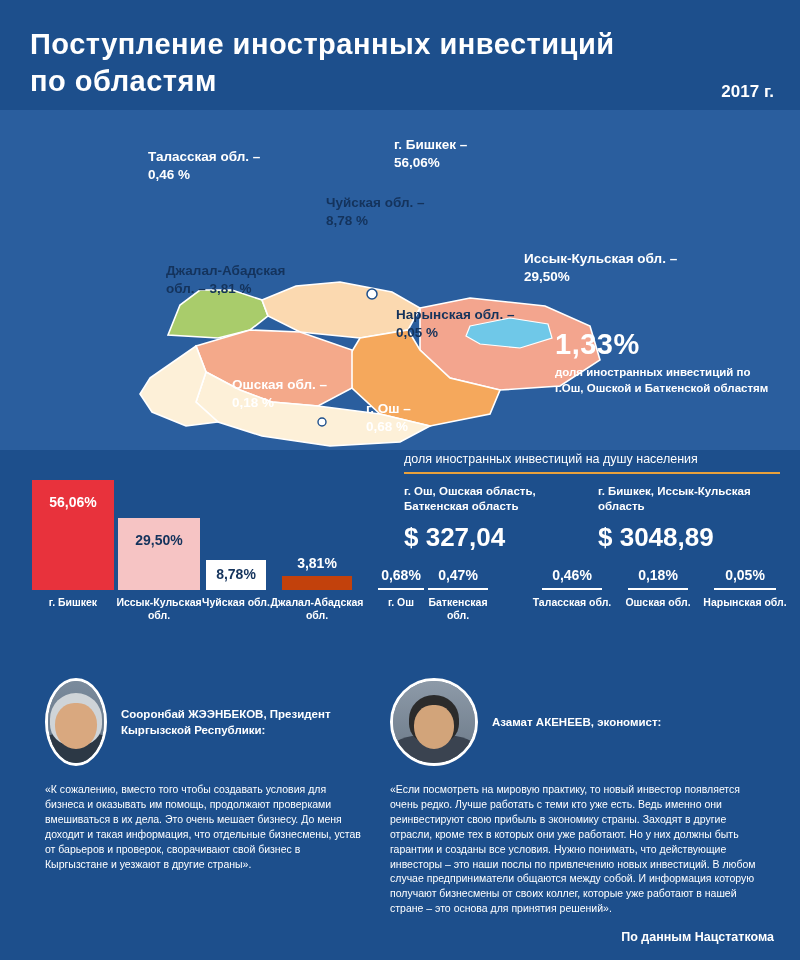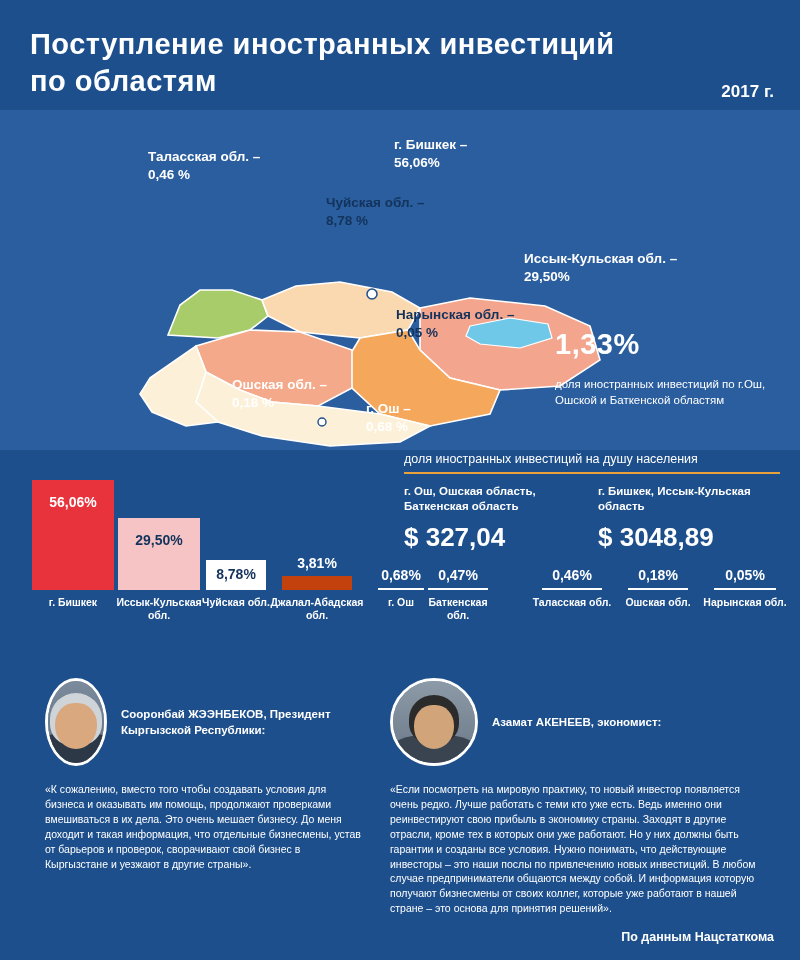--- a/index.html
+++ b/index.html
@@ -38,21 +38,21 @@
   .map-wrap { position:absolute; left:0; top:0; width:800px; height:340px; }
 
   .lbl { position:absolute; font-size:13.5px; font-weight:bold; color:#ffffff; line-height:1.35; }
   .lbl .v { display:block; }
   .lbl.dark { color:#14335c; }
 
   .big-pct {
     position:absolute; right:25px; top:218px; width:220px; text-align:left;
   }
   .big-pct .num { font-size:29px; font-weight:bold; color:#ffffff; letter-spacing:0.5px; }
-  .big-pct .desc { font-size:11.5px; line-height:1.35; margin-top:16px; color:#ffffff; font-weight:normal;}
+  .big-pct .desc { font-size:11.5px; line-height:1.35; margin-top:4px; color:#ffffff; font-weight:bold;}
 
   
   .percap {
     position:absolute; left:404px; top:452px; width:396px; height:110px;
   }
   .percap-title { font-size:12.5px; color:#ffffff; }
   .percap-rule { width:376px; height:2px; background:#e8a13c; margin:6px 0 10px 0;}
   .percap-cols { display:flex; gap:14px; }
   .percap-col { width:180px; }
   .percap-col .cap { font-size:11.5px; font-weight:bold; line-height:1.3; color:#ffffff;}
@@ -148,20 +148,24 @@
       <div class="lbl dark" style="left:326px; top:84px; width:130px;">
         <span>Чуйская  обл. –</span>
         <span class="v">8,78 %</span>
       </div>
 
       <div class="lbl" style="left:524px; top:116px; width:160px;margin-top:24px;">
         <span>Иссык-Кульская обл. –</span>
         <span class="v">29,50%</span>
       </div>
 
+      <div class="lbl dark" style="left:166px; top:152px; width:180px;">
+        <span>Джалал-Абадская</span>
+        <span class="v">обл. –  3,81 %</span>
+      </div>
 
       <div class="lbl dark" style="left:396px; top:196px; width:160px;">
         <span>Нарынская обл. –</span>
         <span class="v">0,05 %</span>
       </div>
 
 
       <div class="lbl" style="left:232px; top:266px; width:150px;">
         <span>Ошская обл. –</span>
         <span class="v">0,18 %</span>

